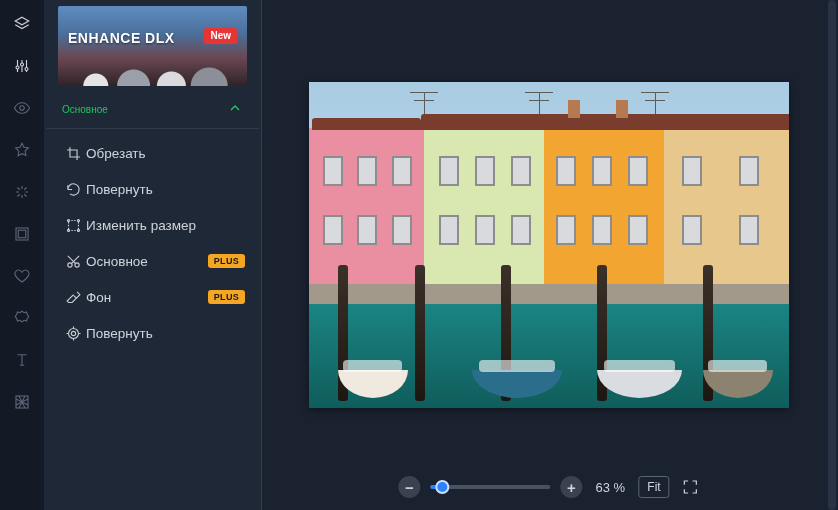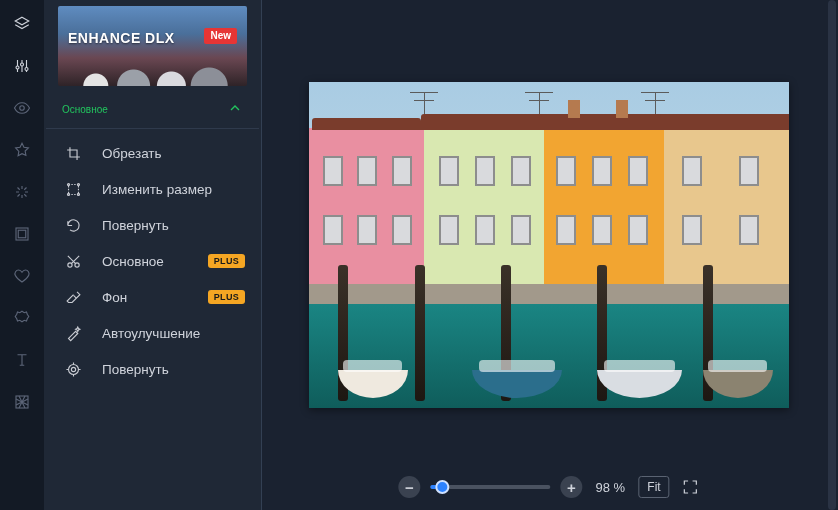--- a/index.html
+++ b/index.html
@@ -59,21 +59,21 @@
     padding:2px 6px 3px; border-radius:2px;
   }
   .section-head{
     display:flex; align-items:center; justify-content:space-between;
     padding: 0 16px 10px; border-bottom:1px solid #2f3a4c; margin:0 2px 6px;
   }
   .section-head span{ font-size:10px; color:#22c55e; }
   .chev { color:#cfd3db; }
   .tools{ list-style:none; padding:0 6px 0 6px; overflow-y:auto; flex:1;}
   .tool{
-    display:flex; align-items:center; gap:20px;
+    display:flex; align-items:center; gap:4px;
     padding: 9px 10px 9px 14px; color:#cfd3db;
     font-size:13.5px; cursor:pointer; border-radius:3px;
     position:relative;
   }
   .tool .ticon{ width:18px; height:18px; display:flex; align-items:center; justify-content:center; color:#c8cbd2;}
   .tool svg{ width:17px; height:17px; stroke:currentColor; fill:none; stroke-width:1.6; }
   .plus{
     margin-left:auto; background:#f5a623; color:#1a1a1a; font-size:9px;
     font-weight:700; padding:2px 6px 2px; border-radius:3px; letter-spacing:.3px;
   }
@@ -246,66 +246,57 @@
       <span class="ticon">
           <svg viewBox="0 0 24 24">
             <path d="M7 3v14h14M3 7h14v14"></path>
           </svg>
         </span>
       <span>Обрезать</span>
     </li>
     <li class="tool">
       <span class="ticon">
           <svg viewBox="0 0 24 24">
+            <path d="M4 12a8 8 0 1 1 3 6.2M4 12V6M4 12h6"></path>
+          </svg>
+        </span>
+      <span>Повернуть</span>
+    </li>
+    <li class="tool">
+      <span class="ticon">
+          <svg viewBox="0 0 24 24">
             <rect x="5" y="5" width="14" height="14" stroke-dasharray="2 2"></rect>
             <circle cx="5" cy="5" r="1.5"></circle>
             <circle cx="19" cy="5" r="1.5"></circle>
             <circle cx="5" cy="19" r="1.5"></circle>
             <circle cx="19" cy="19" r="1.5"></circle>
           </svg>
         </span>
       <span>Изменить размер</span>
     </li>
     <li class="tool">
       <span class="ticon">
           <svg viewBox="0 0 24 24">
-            <path d="M4 12a8 8 0 1 1 3 6.2M4 12V6M4 12h6"></path>
-          </svg>
-        </span>
-      <span>Повернуть</span>
-    </li>
-    <li class="tool">
-      <span class="ticon">
-          <svg viewBox="0 0 24 24">
             <circle cx="7" cy="17" r="3"></circle>
             <circle cx="17" cy="17" r="3"></circle>
             <path d="M9 15L20 4M15 15L4 4"></path>
           </svg>
         </span>
       <span>Основное</span>
       <span class="plus">PLUS</span>
     </li>
     <li class="tool">
       <span class="ticon">
           <svg viewBox="0 0 24 24">
             <path d="M17 4l4 4-11 11H5l-2-2 9-9"></path>
             <path d="M12 9l4 4"></path>
           </svg>
         </span>
       <span>Фон</span>
       <span class="plus">PLUS</span>
-    </li>
-    <li class="tool">
-      <span class="ticon">
-          <svg viewBox="0 0 24 24">
-            <path d="M5 19L15 9l3 3L8 22z"></path>
-            <path d="M18 3l1 2 2 1-2 1-1 2-1-2-2-1 2-1z"></path>
-          </svg>
-        </span>
-      <span>Автоулучшение</span>
     </li>
     <li class="tool">
       <span class="ticon">
           <svg viewBox="0 0 24 24">
             <circle cx="12" cy="12" r="3"></circle>
             <circle cx="12" cy="12" r="7"></circle>
             <path d="M12 2v3M12 19v3M2 12h3M19 12h3"></path>
           </svg>
         </span>
       <span>Повернуть</span>
@@ -368,21 +359,21 @@
       <div class="boat bo4"></div>
   </div>
 
   <div class="zoombar">
     <button class="zbtn">−</button>
     <div class="zslider">
       <div class="fill"></div>
         <div class="thumb"></div>
     </div>
     <button class="zbtn">+</button>
-    <span class="zval">98 %</span>
+    <span class="zval">63 %</span>
     <button class="fit">Fit</button>
     <div class="full">
       <svg viewBox="0 0 24 24">
           <path d="M4 9V4h5M20 9V4h-5M4 15v5h5M20 15v5h-5"></path>
         </svg>
     </div>
   </div>
 
   <div class="gutter">
       <div class="track"></div>

